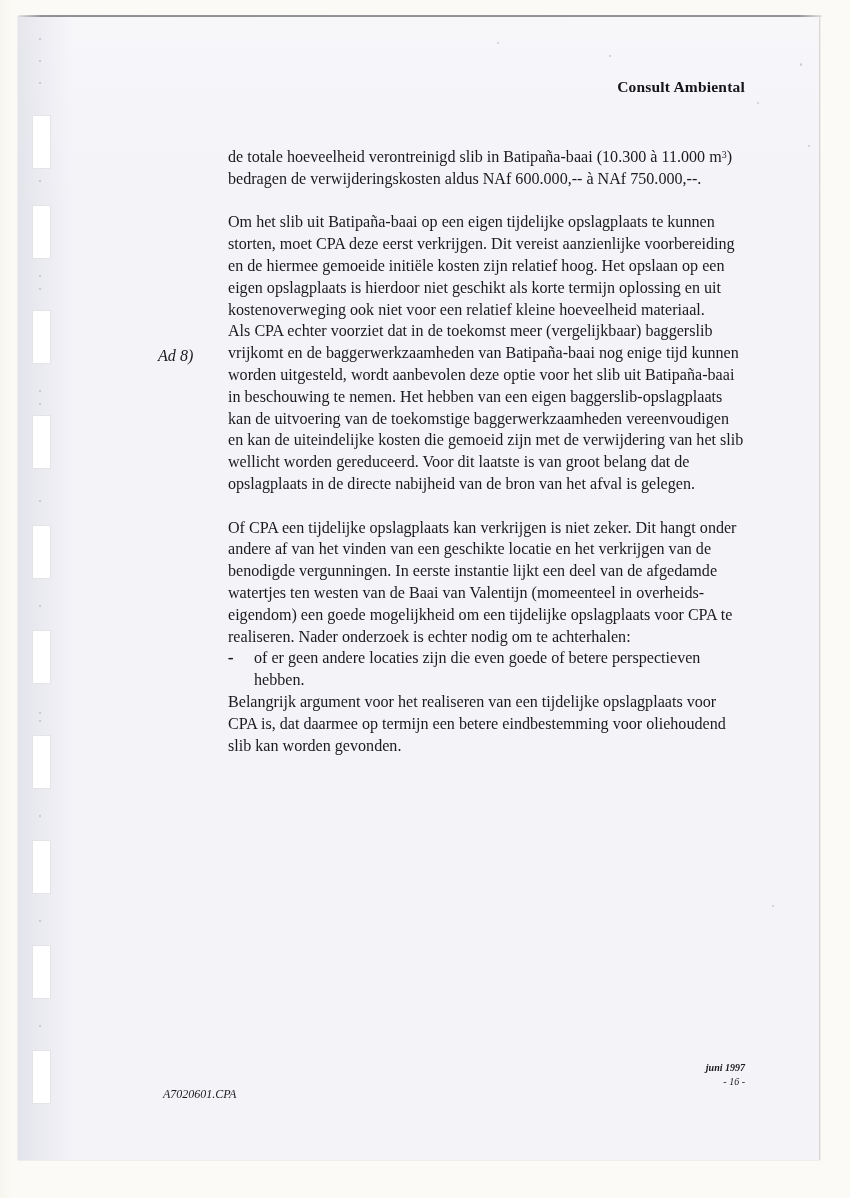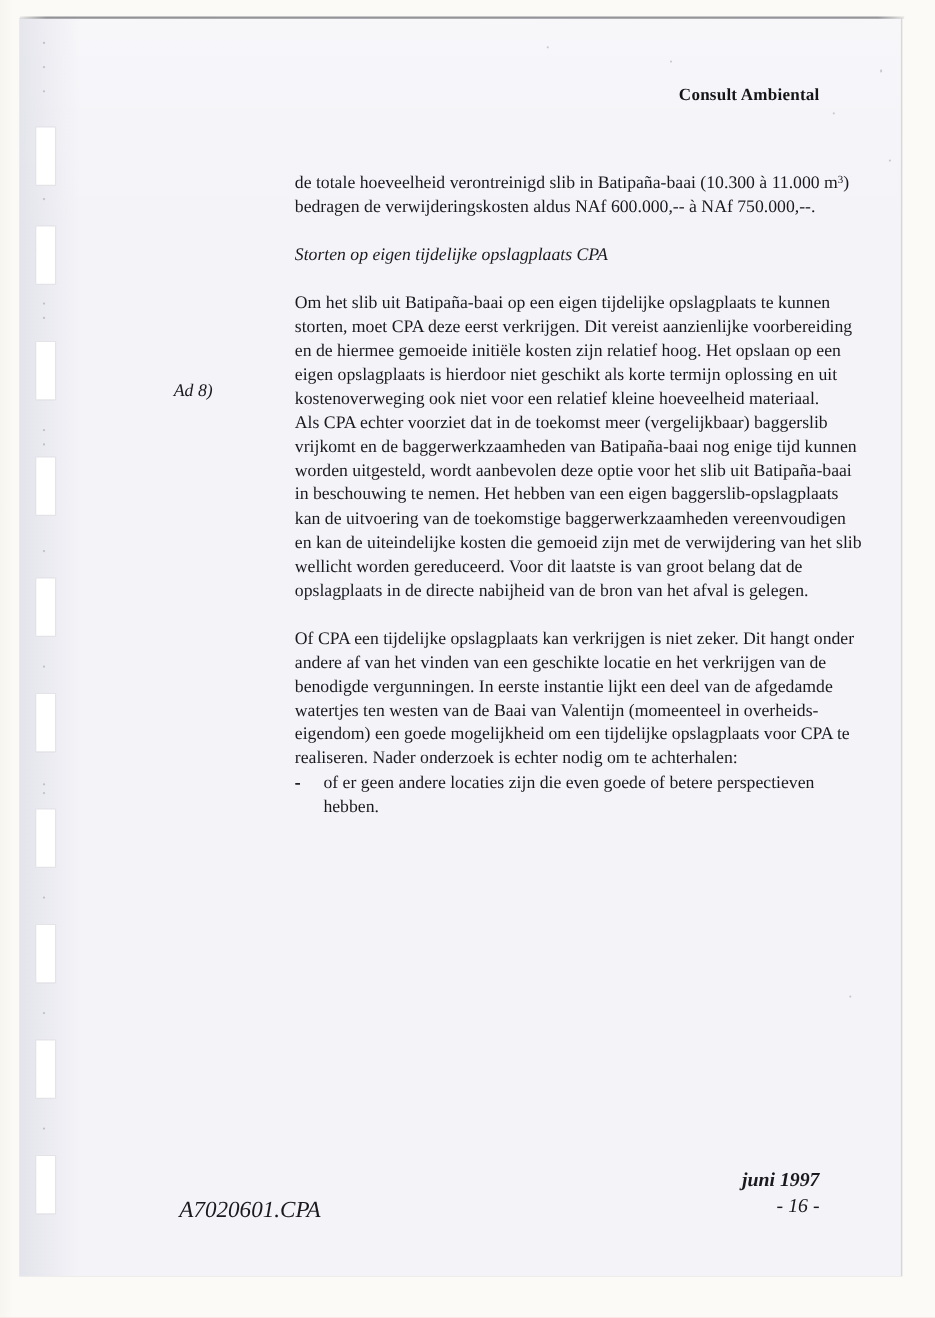--- a/index.html
+++ b/index.html
@@ -13,21 +13,21 @@
     height: 1198px;
     overflow: hidden;
     font-family: "Liberation Serif", "DejaVu Serif", serif;
   }
 
   
   .scan {
     position: relative;
     width: 850px;
     height: 1198px;
-    background: #fca5a5;
+    background: #d946ef;
   }
 
   
   .backdrop {
     position: absolute;
     inset: 0;
     background: linear-gradient(90deg,
         #f7f5ef 0px, #fbfaf6 12px, #fbfaf6 100%);
   }
 
@@ -116,26 +116,25 @@
     text-align: right;
     font-weight: bold;
     font-size: 15.5px;
     letter-spacing: 0.2px;
     color: #151518;
   }
 
   .body-col {
     position: absolute;
     left: 228px;
-    top: 156px;
+    top: 146px;
     width: 520px;
     font-size: 16.1px;
     line-height: 21.8px;
     color: #1a1a1e;
-    margin-left: 40px;
   }
 
   .para {
     margin: 0;
     text-align: left;
   }
   .para + .para {
     margin-top: 21.8px;
   }
   .para.tight + .para.tight {
@@ -178,30 +177,30 @@
     left: 0;
     top: 0;
   }
 
   
   .footer-doc {
     position: absolute;
     left: 163px;
     top: 1087px;
     font-style: italic;
-    font-size: 21px;
+    font-size: 12px;
     color: #1a1a1e;
   }
   .footer-right {
     position: absolute;
     left: 520px;
     top: 1062px;
     width: 225px;
     text-align: right;
-    font-size: 18px;
+    font-size: 10px;
     color: #1a1a1e;
   }
   .footer-date {
     font-style: italic;
     font-weight: bold;
     display: block;
   }
   .footer-page {
     font-style: italic;
     display: block;
@@ -257,38 +256,38 @@
 
   <div class="page-header">Consult Ambiental</div>
 
   <div class="ad-label">Ad 8)</div>
 
   <div class="body-col">
 
     <p class="para"><span>de totale hoeveelheid verontreinigd slib in Batipaña-baai (10.300 à 11.000 m</span><sup>3</sup><span>) bedragen de verwijderingskosten aldus NAf 600.000,-- à NAf 750.000,--.</span></p>
 
 
-    <p class="para section-title" style="margin-top:21.8px">Storten op eigen tijdelijke opslagplaats CPA</p>
 
     <p class="para tight">Om het slib uit Batipaña-baai op een eigen tijdelijke opslagplaats te kunnen storten, moet CPA deze eerst verkrijgen. Dit vereist aanzienlijke voorbereiding en de hiermee gemoeide initiële kosten zijn relatief hoog. Het opslaan op een eigen opslagplaats is hierdoor niet geschikt als korte termijn oplossing en uit kostenoverweging ook niet voor een relatief kleine hoeveelheid materiaal.</p>
 
     <p class="para tight">Als CPA echter voorziet dat in de toekomst meer (vergelijkbaar) baggerslib vrijkomt en de baggerwerkzaamheden van Batipaña-baai nog enige tijd kunnen worden uitgesteld, wordt aanbevolen deze optie voor het slib uit Batipaña-baai in beschouwing te nemen. Het hebben van een eigen baggerslib-opslagplaats kan de uitvoering van de toekomstige baggerwerkzaamheden vereenvoudigen en kan de uiteindelijke kosten die gemoeid zijn met de verwijdering van het slib wellicht worden gereduceerd. Voor dit laatste is van groot belang dat de opslagplaats in de directe nabijheid van de bron van het afval is gelegen.</p>
 
     <p class="para">Of CPA een tijdelijke opslagplaats kan verkrijgen is niet zeker. Dit hangt onder andere af van het vinden van een geschikte locatie en het verkrijgen van de benodigde vergunningen. In eerste instantie lijkt een deel van de afgedamde watertjes ten westen van de Baai van Valentijn (momeenteel in overheids-eigendom) een goede mogelijkheid om een tijdelijke opslagplaats voor CPA te realiseren. Nader onderzoek is echter nodig om te achterhalen:</p>
 
     <ul class="dash-list">
       <li class="dash-item">
         <span class="dash-mark">-</span>
       </li>
       <li class="dash-item">
         <span class="dash-mark">-</span>
         <span>of er geen andere locaties zijn die even goede of betere perspectieven hebben.</span>
       </li>
     </ul>
 
+    <p class="para">Belangrijk argument voor het realiseren van een tijdelijke opslagplaats voor CPA is, dat daarmee op termijn een betere eindbestemming voor oliehoudend slib kan worden gevonden.</p>
   </div>
 
   <div class="footer-doc">A7020601.CPA</div>
 
   <div class="footer-right">
     <span class="footer-date">juni 1997</span>
     <span class="footer-page">- 16 -</span>
   </div>
 
 </div>

